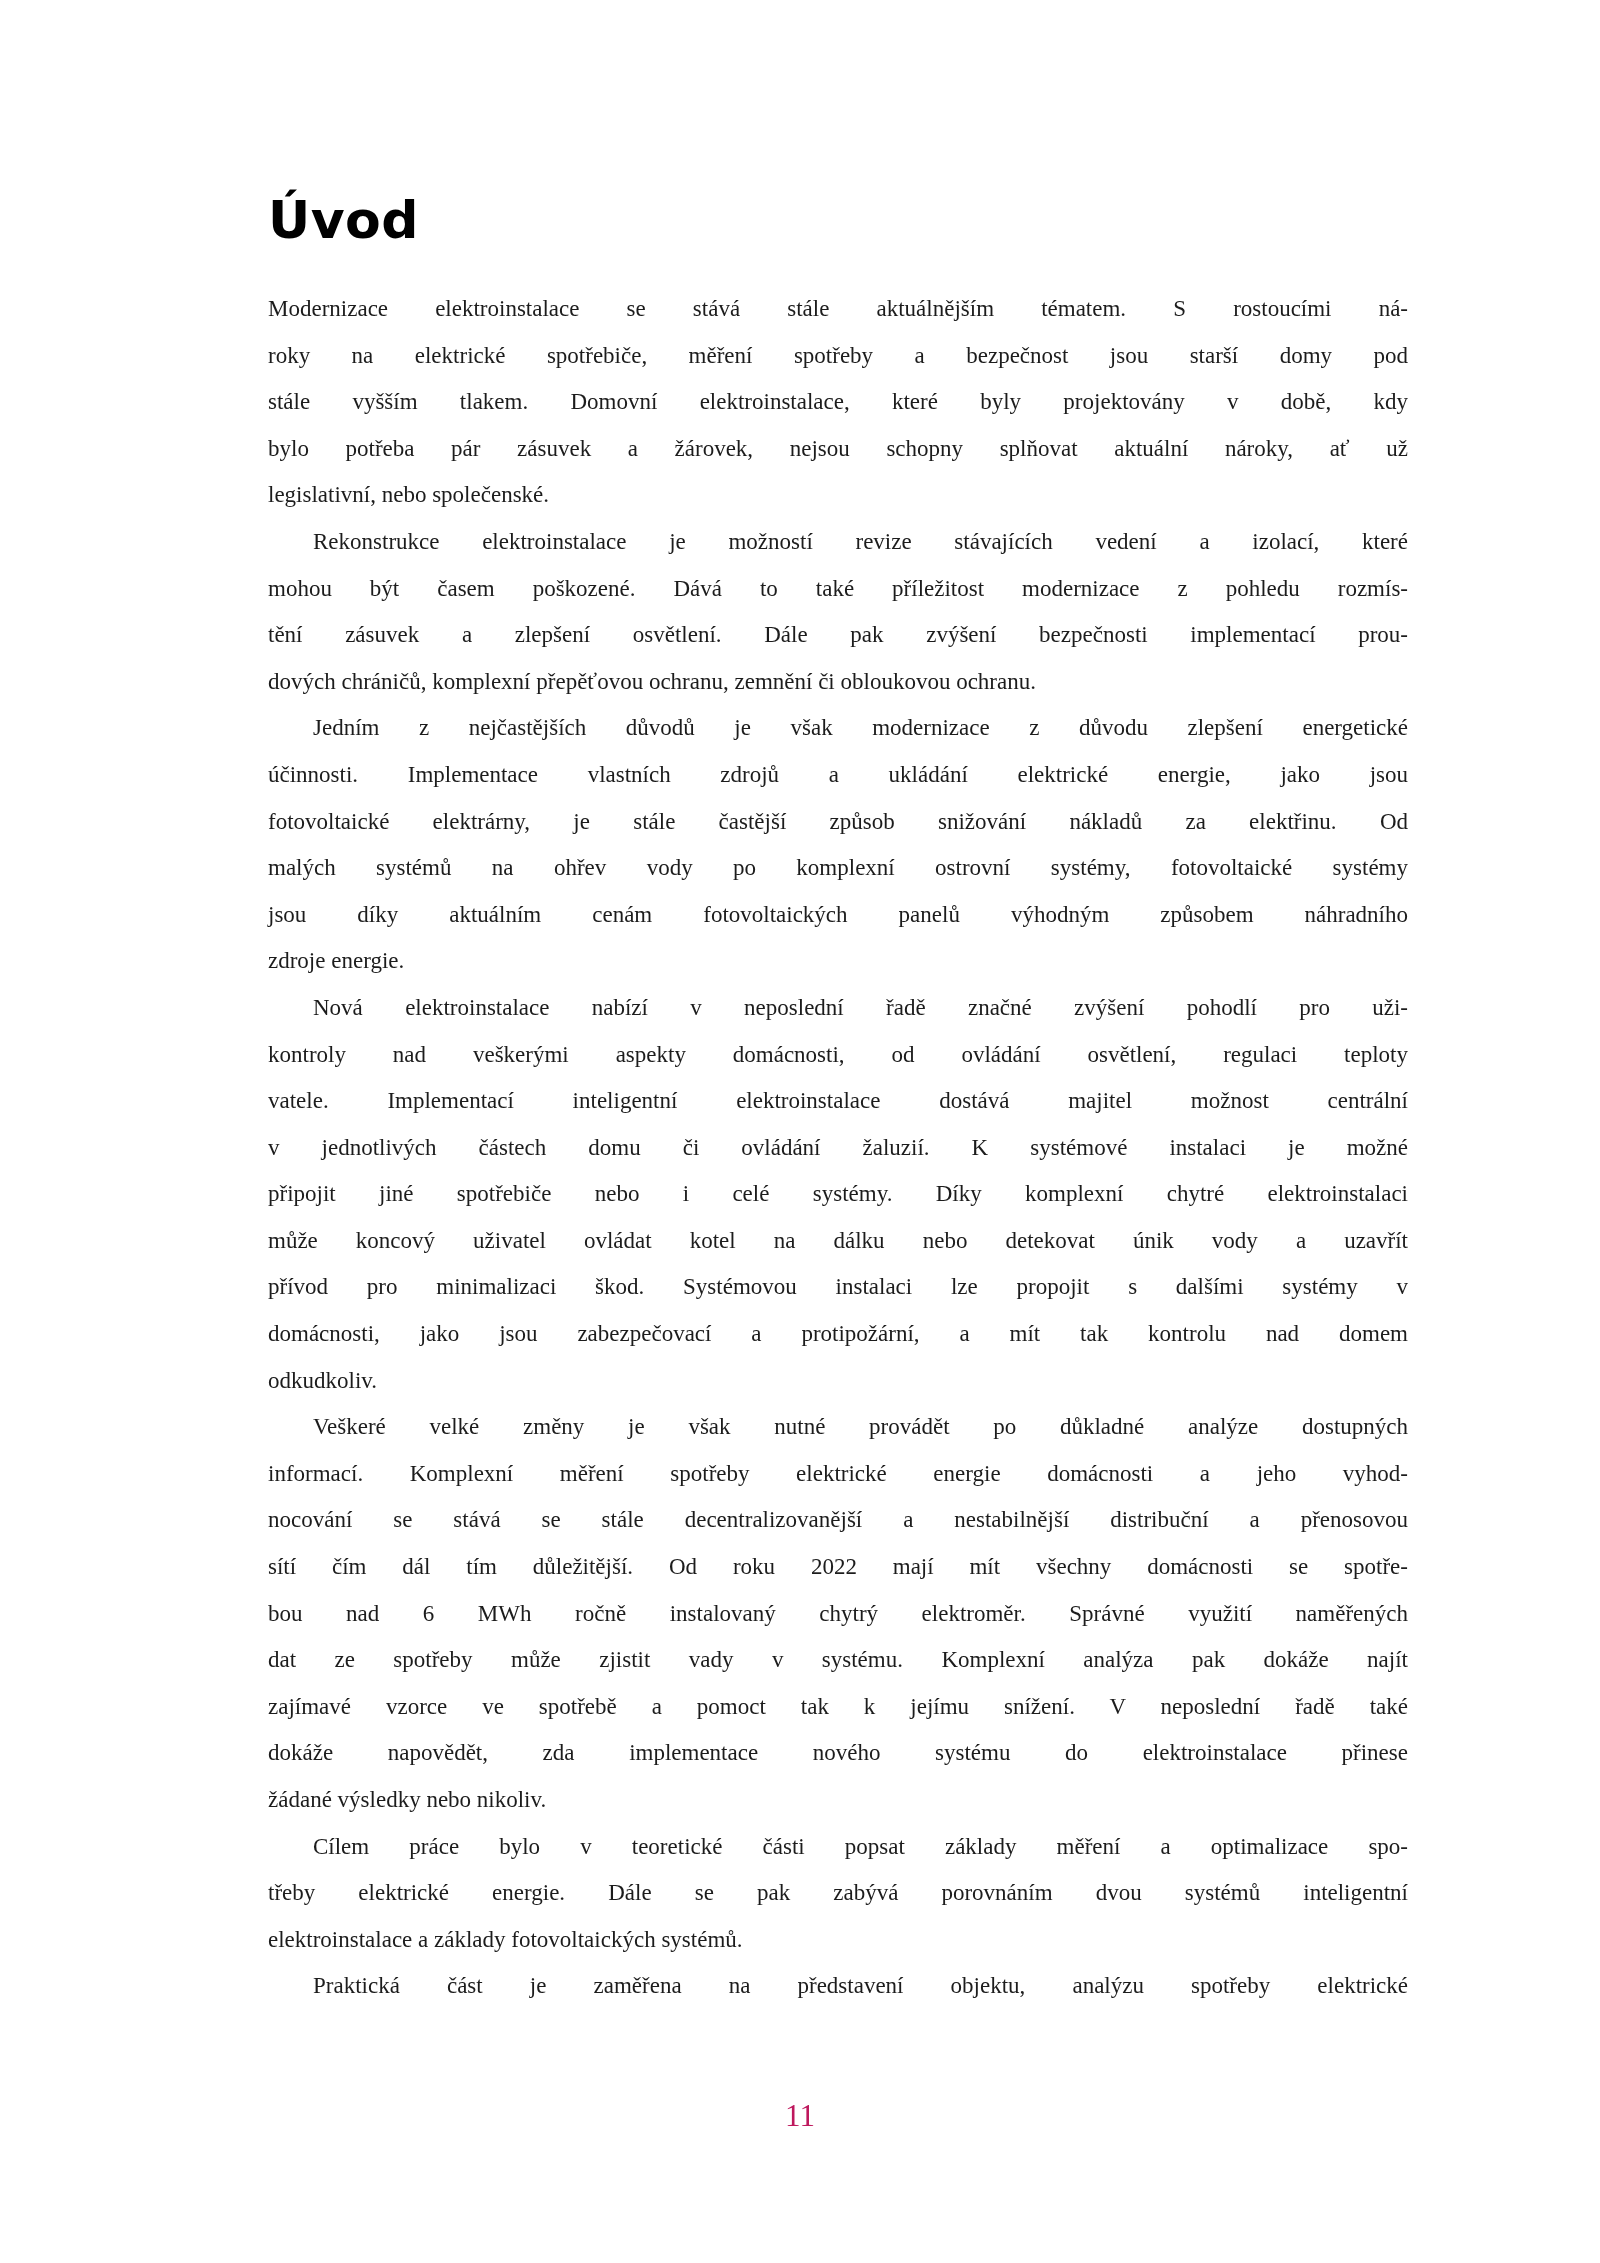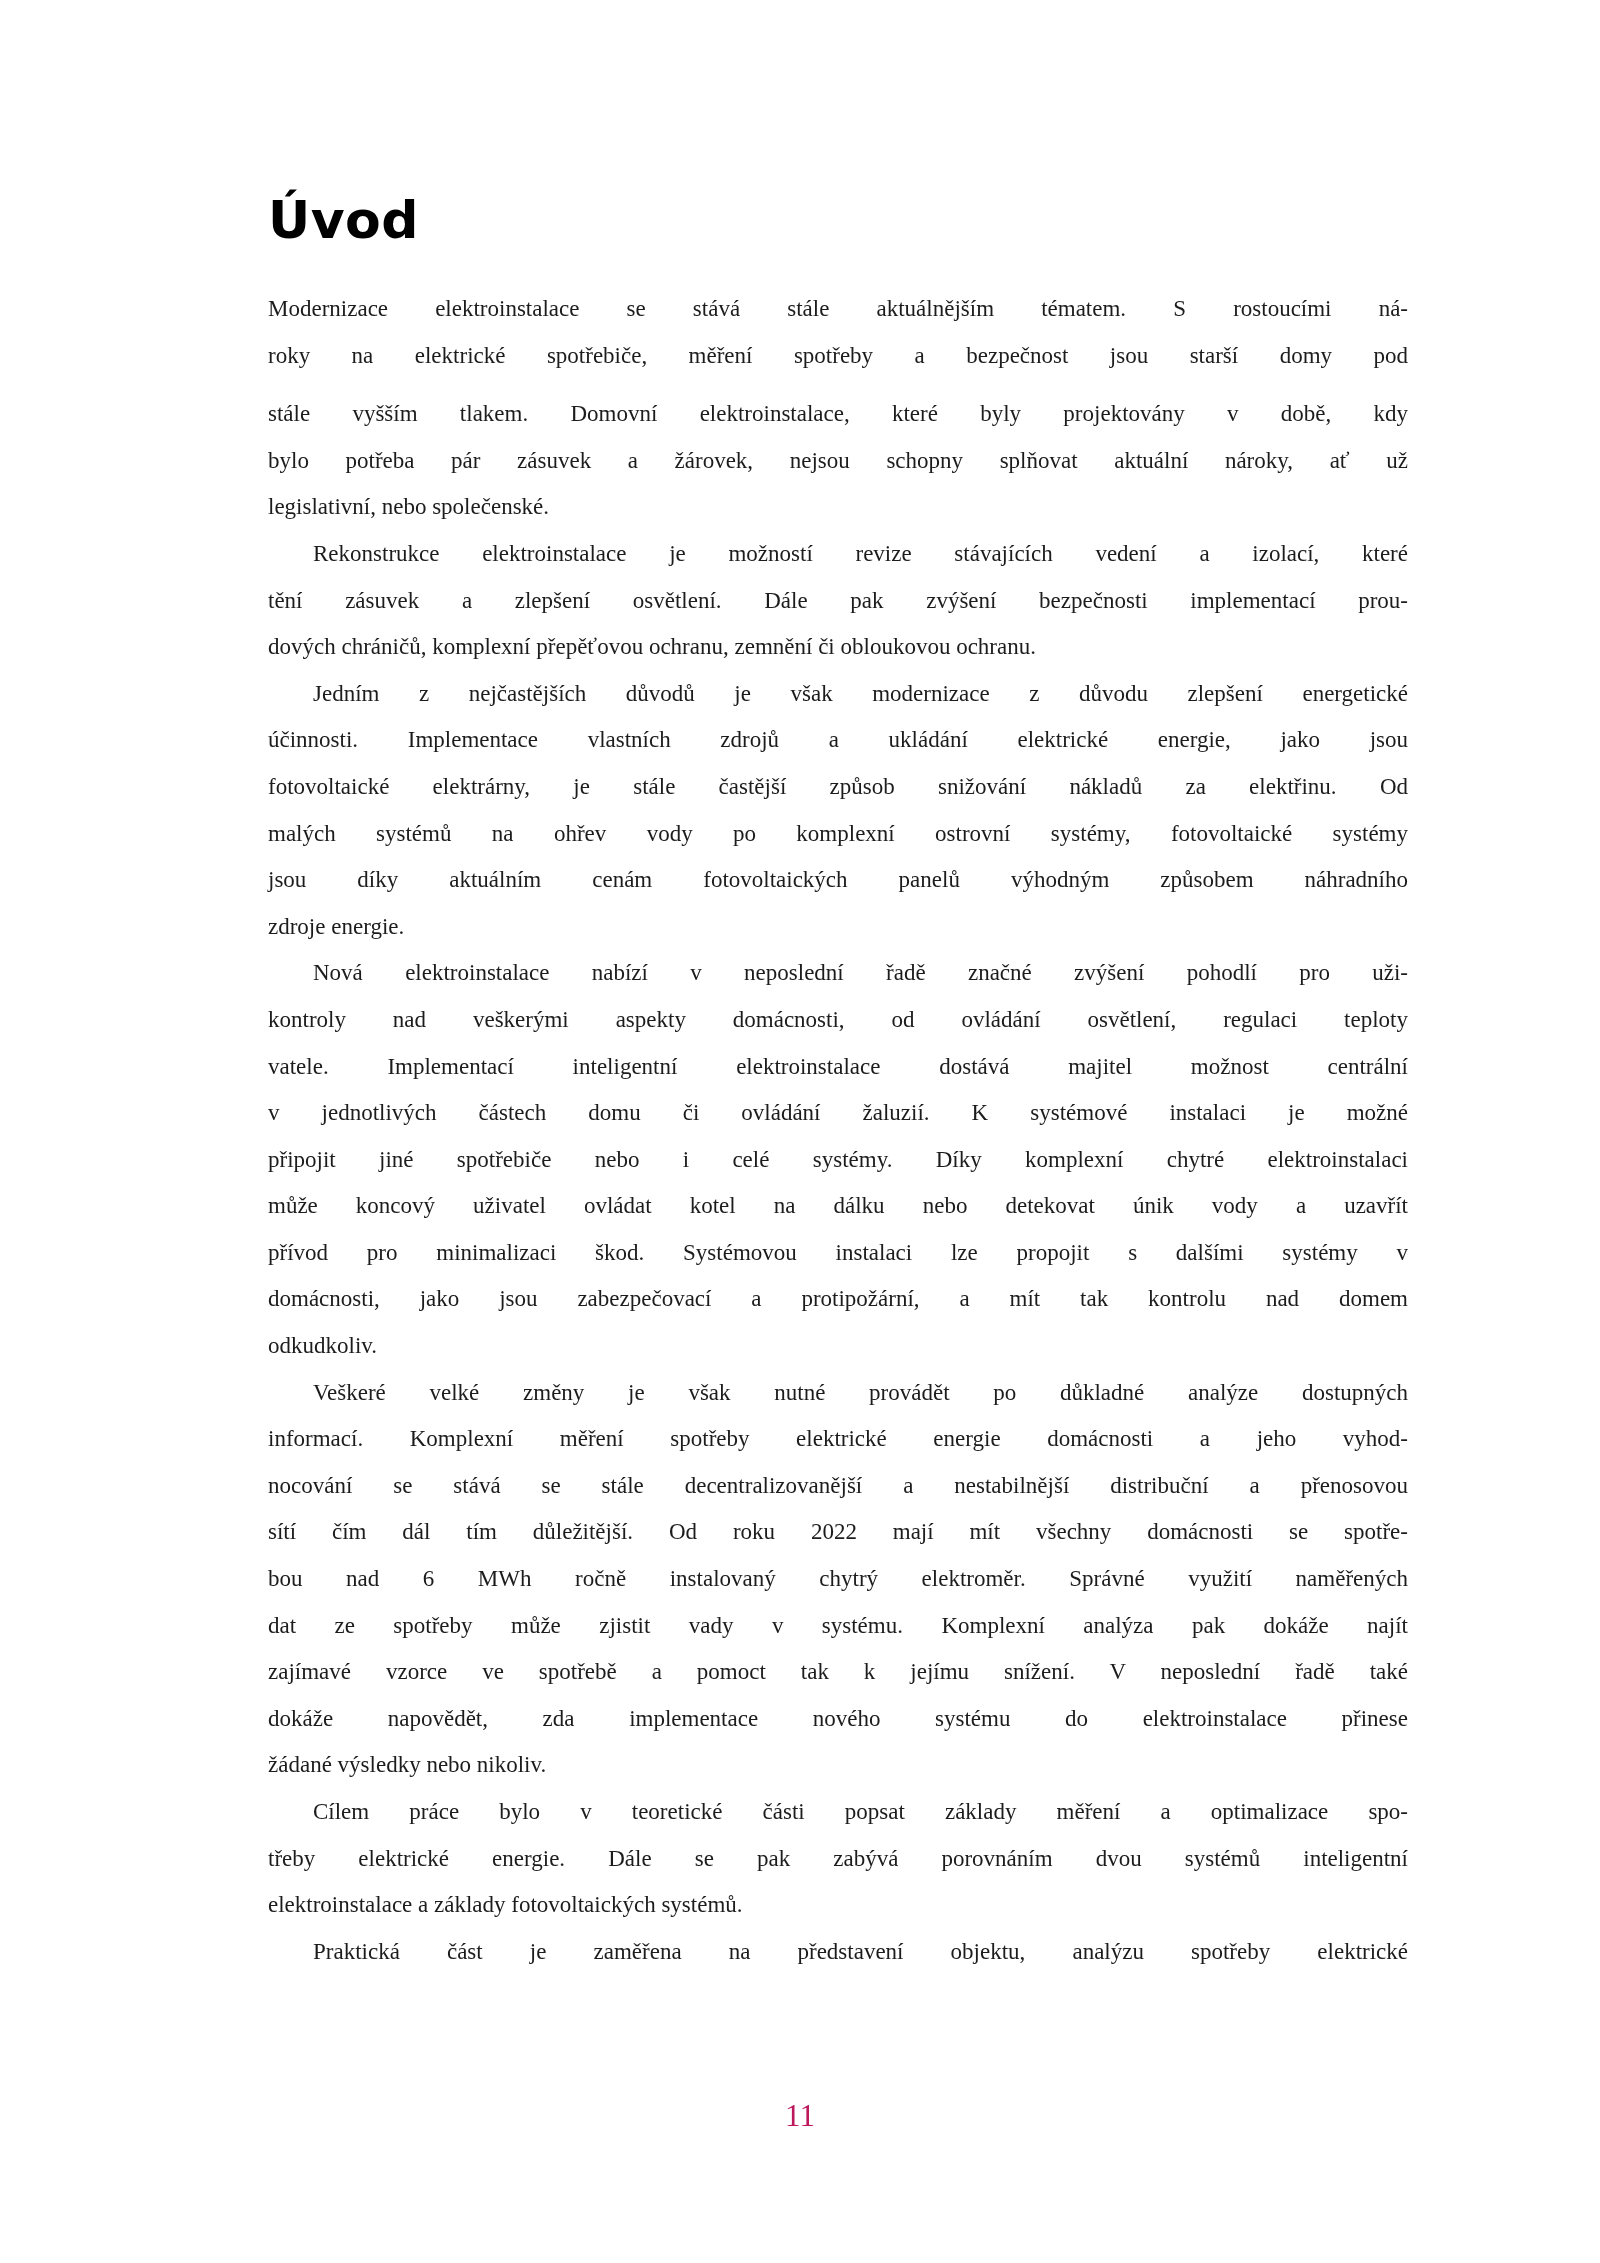--- a/index.html
+++ b/index.html
@@ -78,27 +78,28 @@
 <body>
 
 <div class="page">
   <h1 class="chapter-title">Úvod</h1>
 
   <div class="body-text">
 
     <p class="para">
       <span class="line" style="white-space: normal;">Modernizace elektroinstalace se stává stále aktuálnějším tématem. S rostoucími ná-</span>
       <span class="line" style="white-space: normal;">roky na elektrické spotřebiče, měření spotřeby a bezpečnost jsou starší domy pod</span>
-      <span class="line" style="white-space: normal; margin-top: 12px;">stále vyšším tlakem. Domovní elektroinstalace, které byly projektovány v době, kdy</span>
+      <span class="line" style="white-space: normal;">stále vyšším tlakem. Domovní elektroinstalace, které byly projektovány v době, kdy</span>
       <span class="line" style="white-space: normal;">bylo potřeba pár zásuvek a žárovek, nejsou schopny splňovat aktuální nároky, ať už</span>
       <span class="line last">legislativní, nebo společenské.</span>
     </p>
 
     <p class="para">
       <span class="line indent" style="white-space: normal;">Rekonstrukce elektroinstalace je možností revize stávajících vedení a izolací, které</span>
+      <span class="line" style="white-space: normal;">mohou být časem poškozené. Dává to také příležitost modernizace z pohledu rozmís-</span>
       <span class="line" style="white-space: normal;">tění zásuvek a zlepšení osvětlení. Dále pak zvýšení bezpečnosti implementací prou-</span>
       <span class="line last">dových chráničů, komplexní přepěťovou ochranu, zemnění či obloukovou ochranu.</span>
     </p>
 
     <p class="para">
       <span class="line indent" style="white-space: normal;">Jedním z nejčastějších důvodů je však modernizace z důvodu zlepšení energetické</span>
       <span class="line" style="white-space: normal;">účinnosti. Implementace vlastních zdrojů a ukládání elektrické energie, jako jsou</span>
       <span class="line" style="white-space: normal;">fotovoltaické elektrárny, je stále častější způsob snižování nákladů za elektřinu. Od</span>
       <span class="line" style="white-space: normal;">malých systémů na ohřev vody po komplexní ostrovní systémy, fotovoltaické systémy</span>
       <span class="line" style="white-space: normal;">jsou díky aktuálním cenám fotovoltaických panelů výhodným způsobem náhradního</span>

